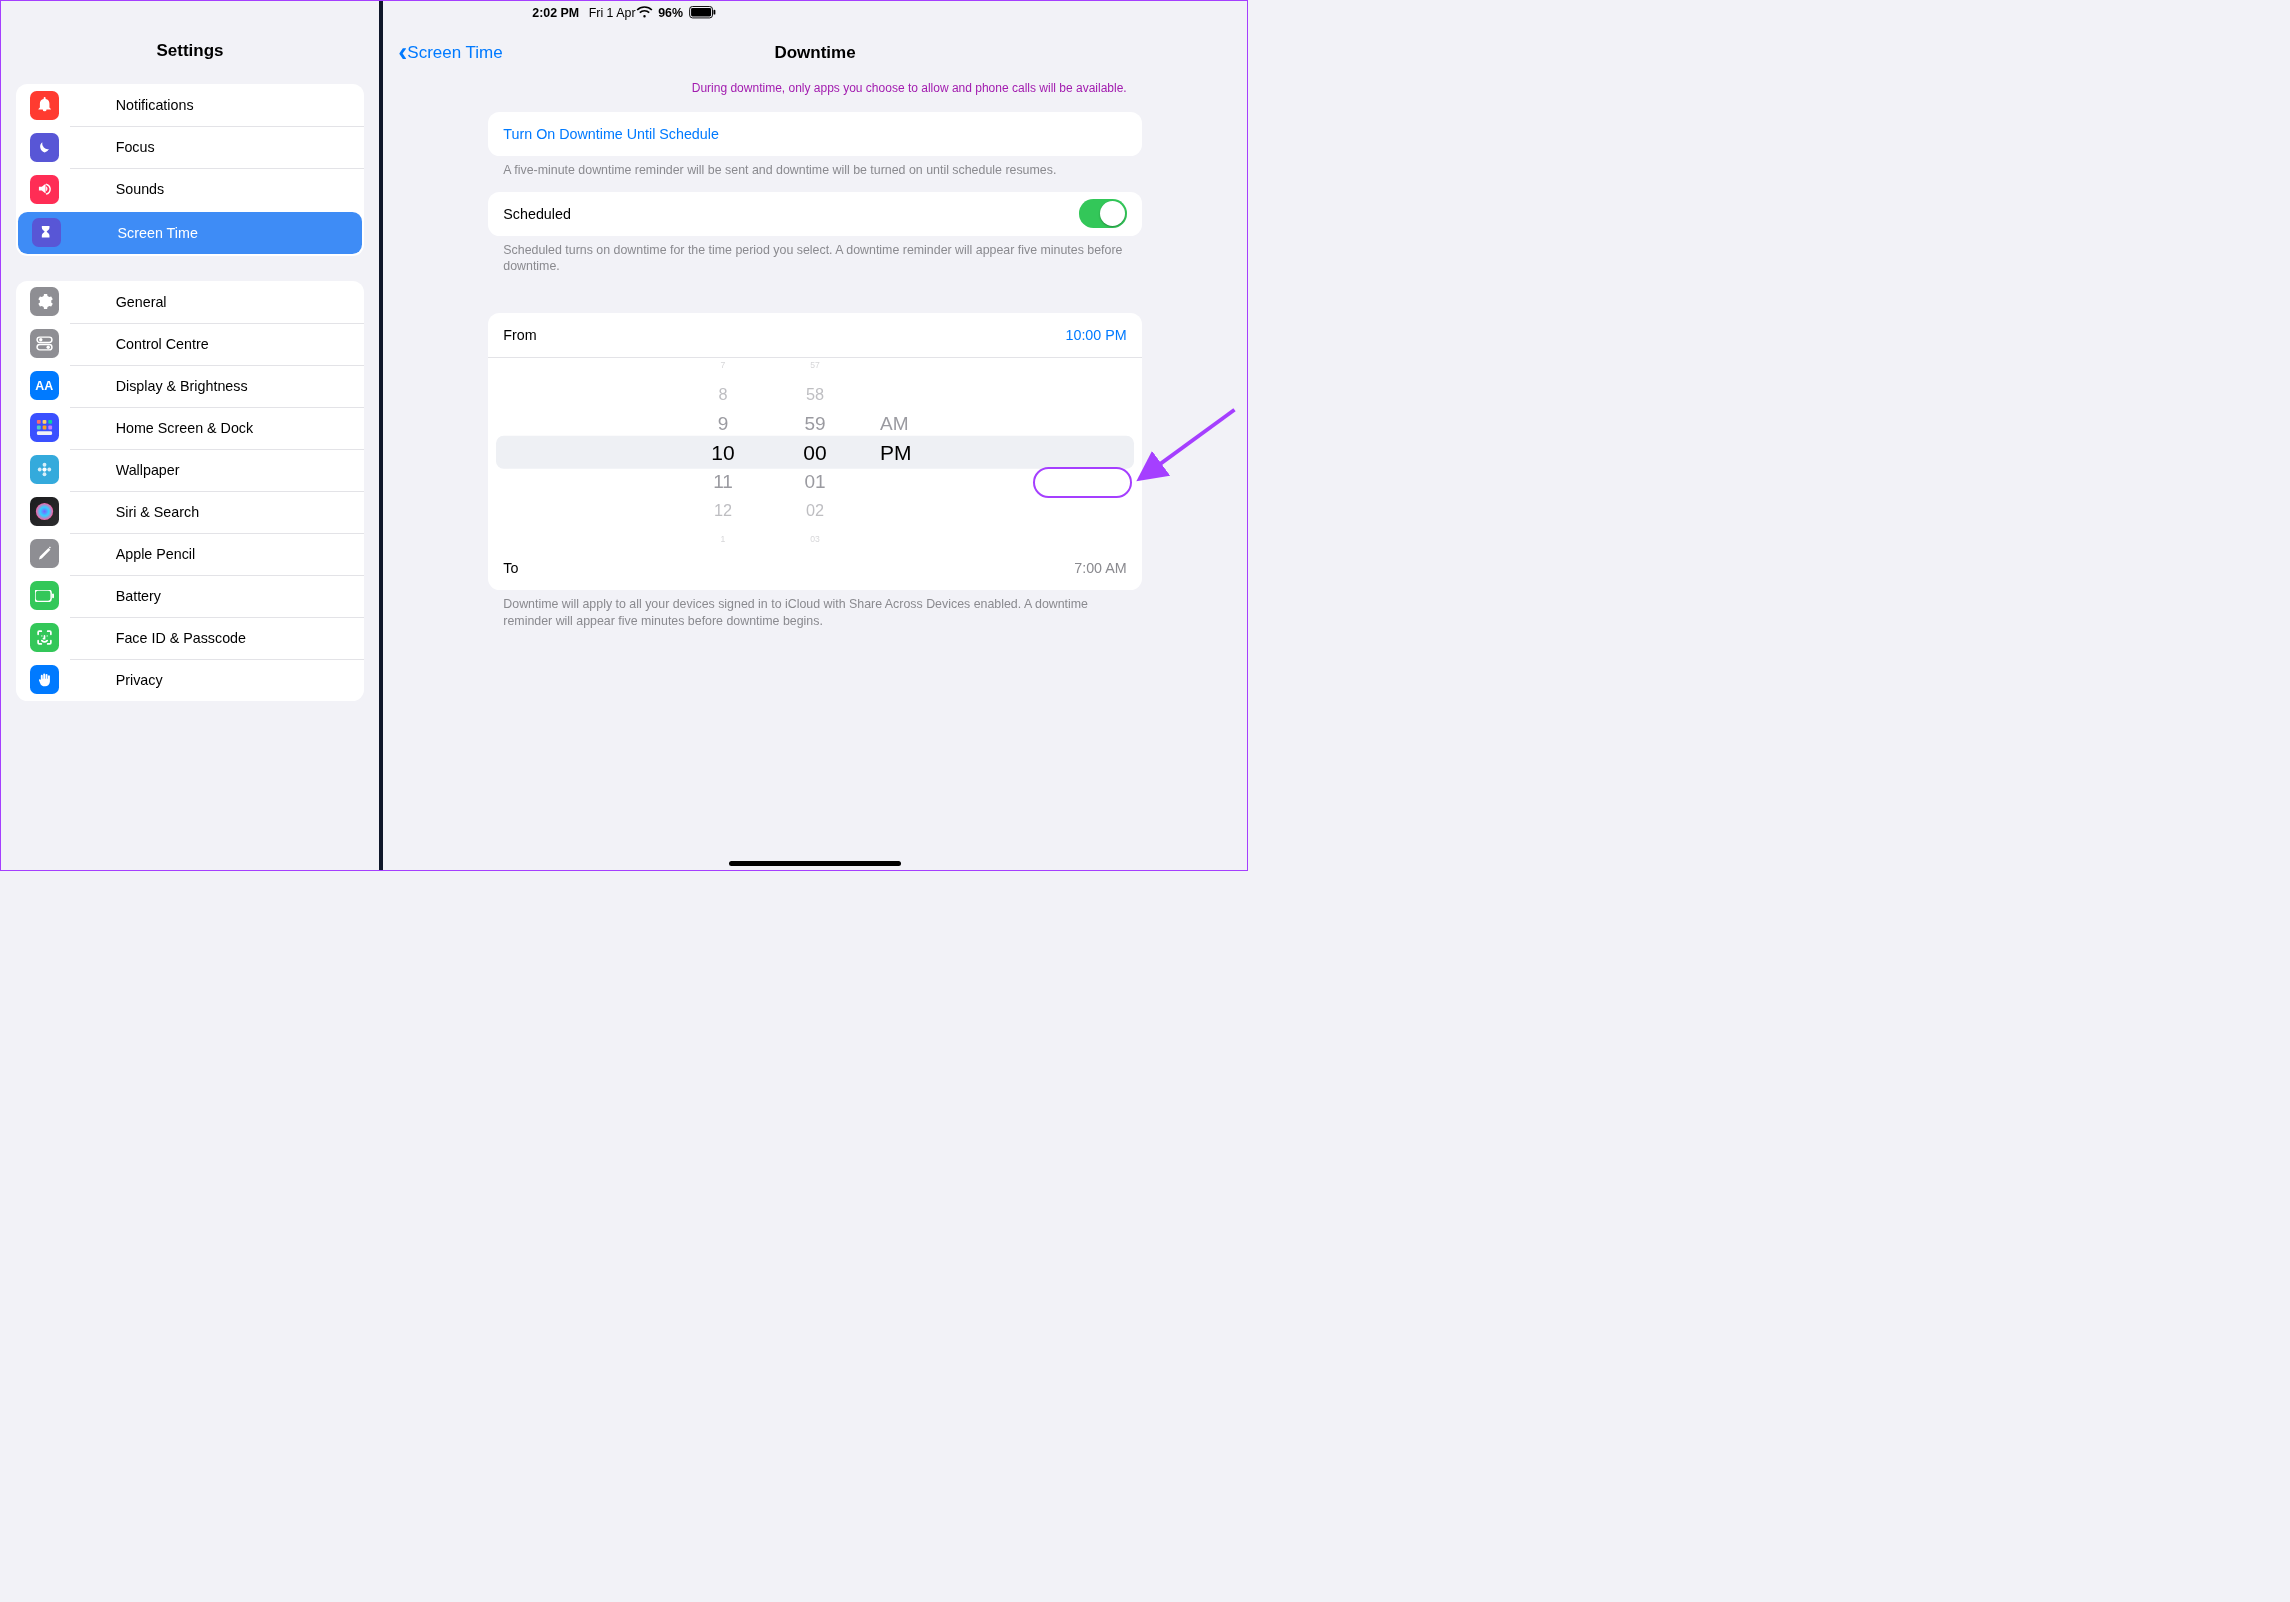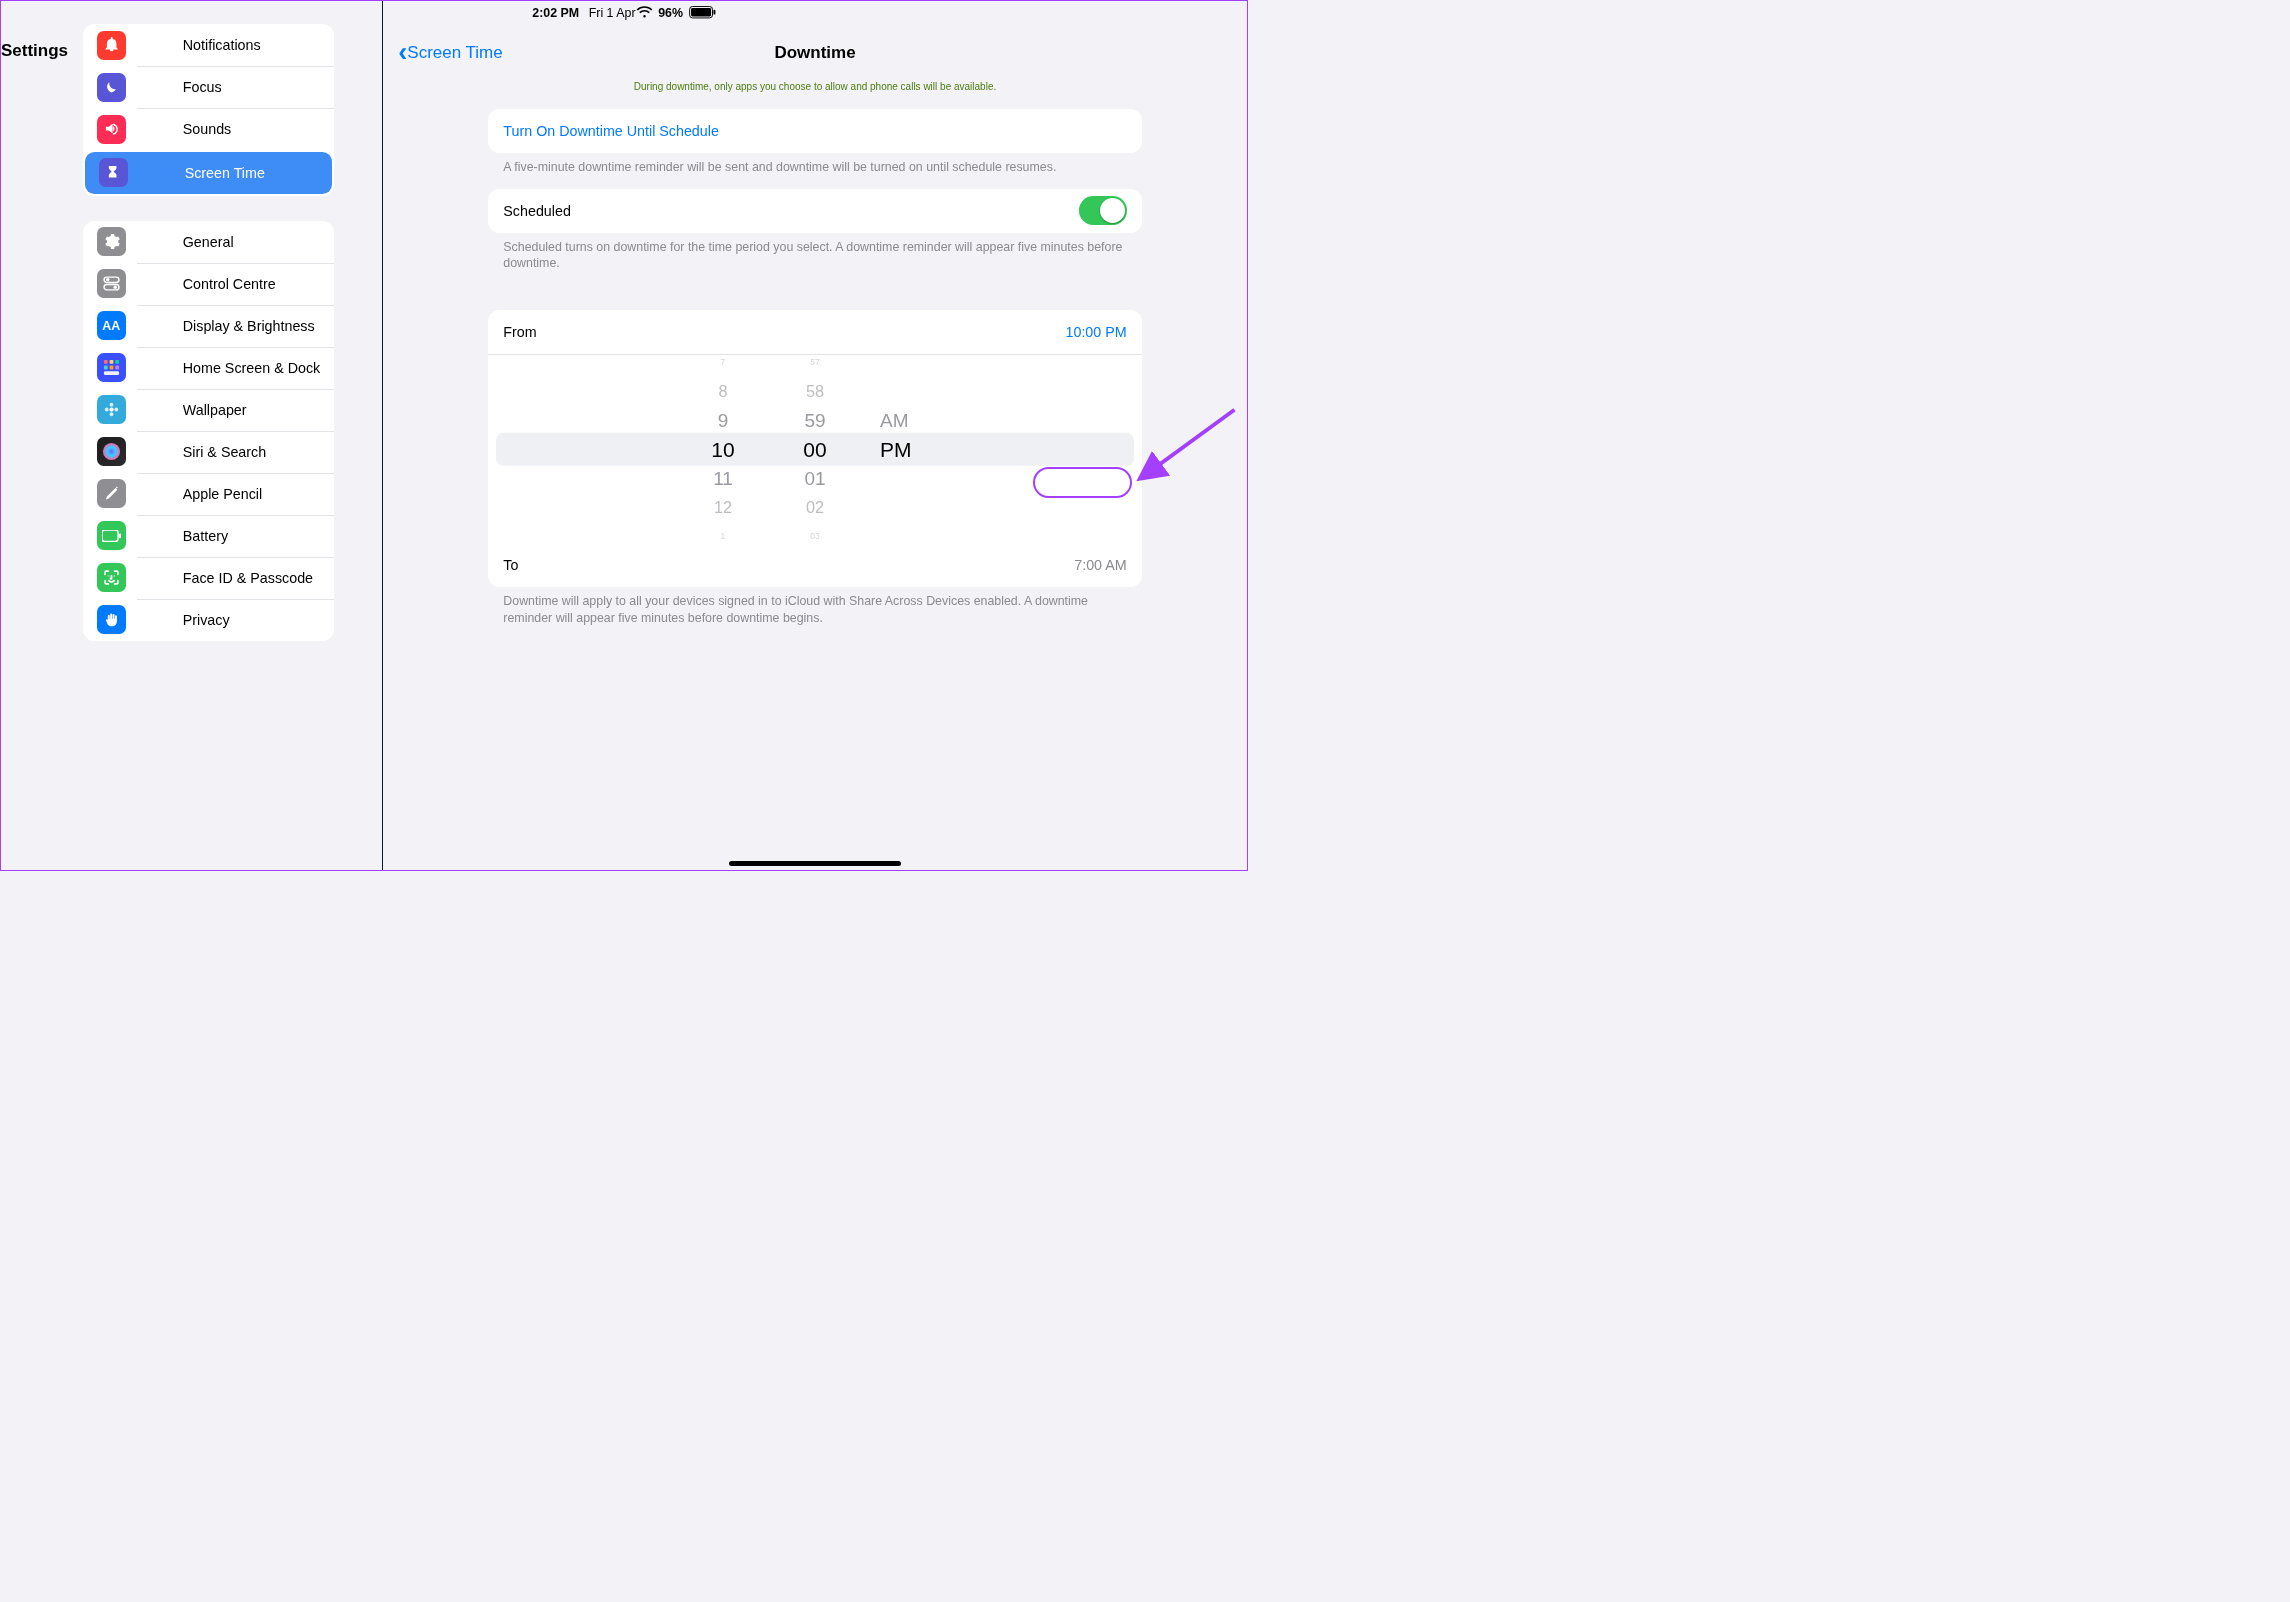--- a/index.html
+++ b/index.html
@@ -30,23 +30,23 @@
   }
   .status-left { display: flex; gap: 9.6px; align-items: center; }
   .status-right { display: flex; gap: 5.7px; align-items: center; }
   .sb-date { font-weight: 500; }
   .wifi-icon svg, .battery-icon svg { display:block; }
 
   
   .columns { position: absolute; top: 0; left: 0; right: 0; bottom: 0; display: flex; }
   .sidebar {
     width: 382px;
-    border-right: 1px solid #0f172a;
+    border-right: 4px solid #0f172a;
     background: #f2f2f7;
-    display: flex; 
+    display: flex; flex-direction: column;
     padding-top: 23px;
   }
   .sidebar-title {
     text-align: center;
     font-size: 17px;
     font-weight: 700;
     padding: 17px 0 23px;
   }
   .content {
     flex: 1;
@@ -113,22 +113,22 @@
     overflow-y: auto;
     position: absolute;
     top: 80px; bottom: 0; left:0; right:0;
   }
   .footer-text {
     font-size: 12.4px; color: #8a8a8f;
     padding: 5.7px 15.3px 13.4px;
     line-height: 1.35;
   }
   .intro-text {
-    font-size: 10px; color: #4d7c0f;
-    text-align: center;
+    font-size: 12px; color: #a21caf;
+    text-align: right;
     padding: 0 15.3px 17px;
   }
 
   .cgroup {
     background: #fff; border-radius: 11.5px; overflow: hidden;
   }
   .crow {
     display: flex; align-items: center; justify-content: space-between;
     min-height: 44px;
     padding: 0 15.3px;

